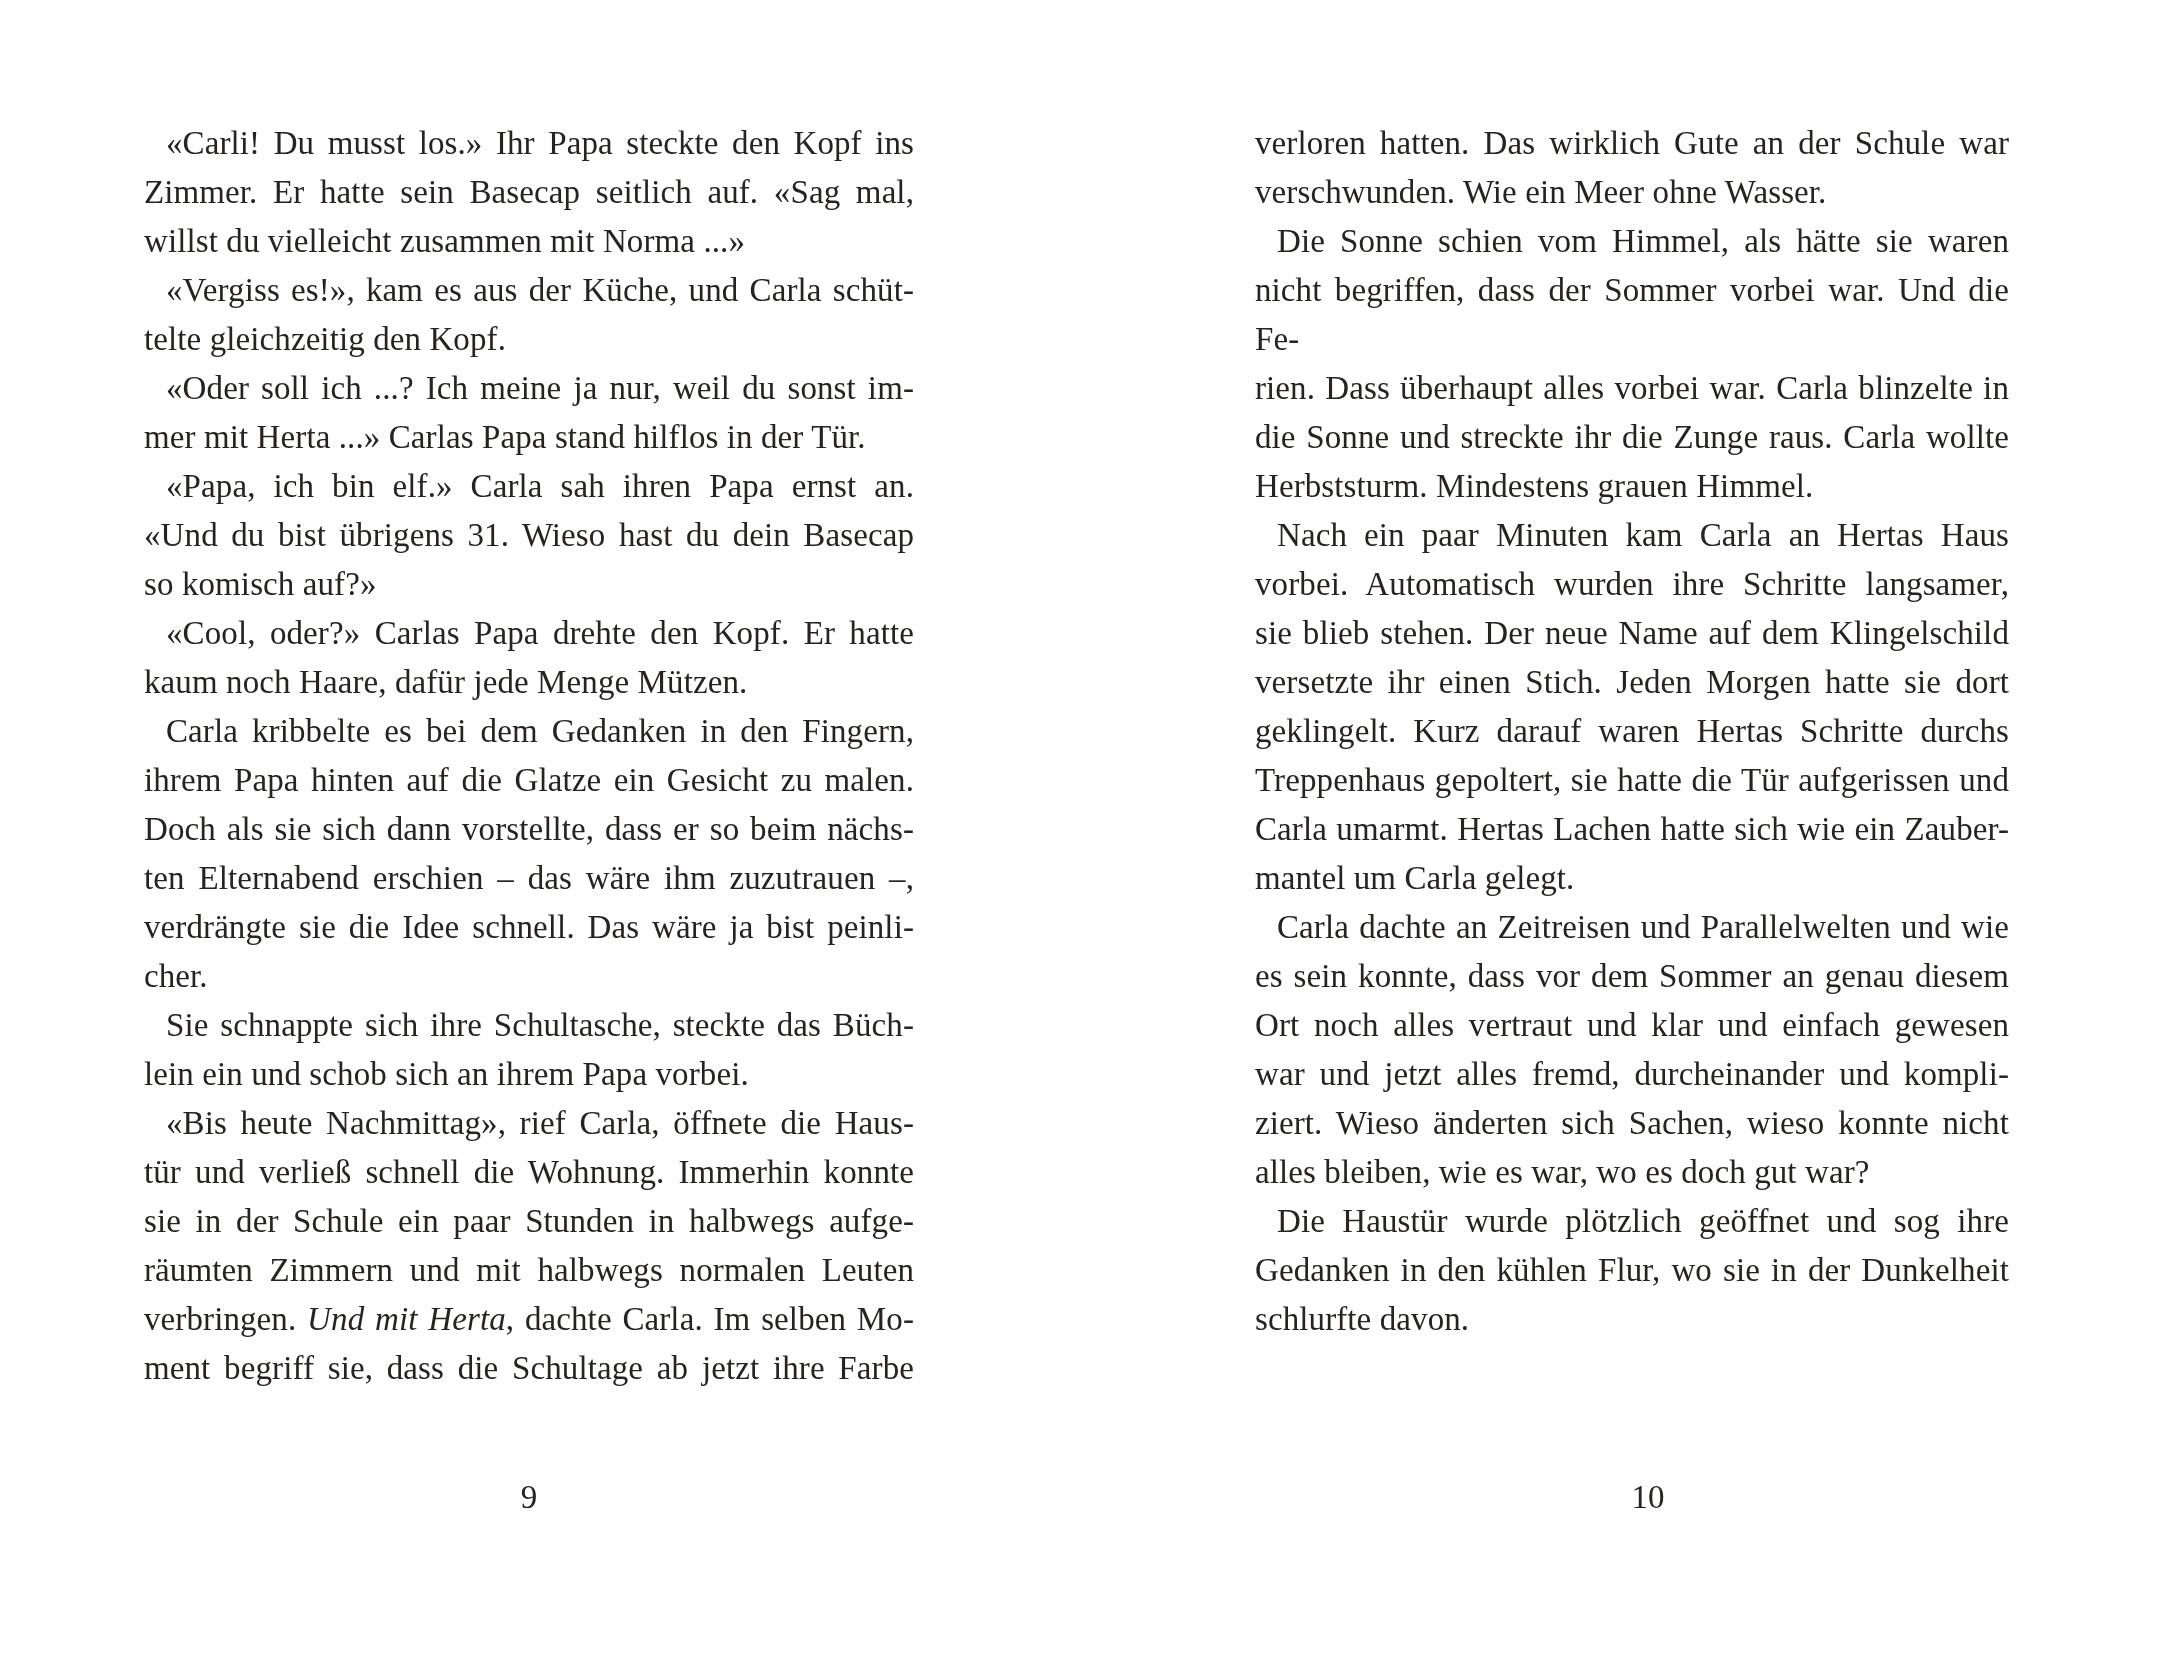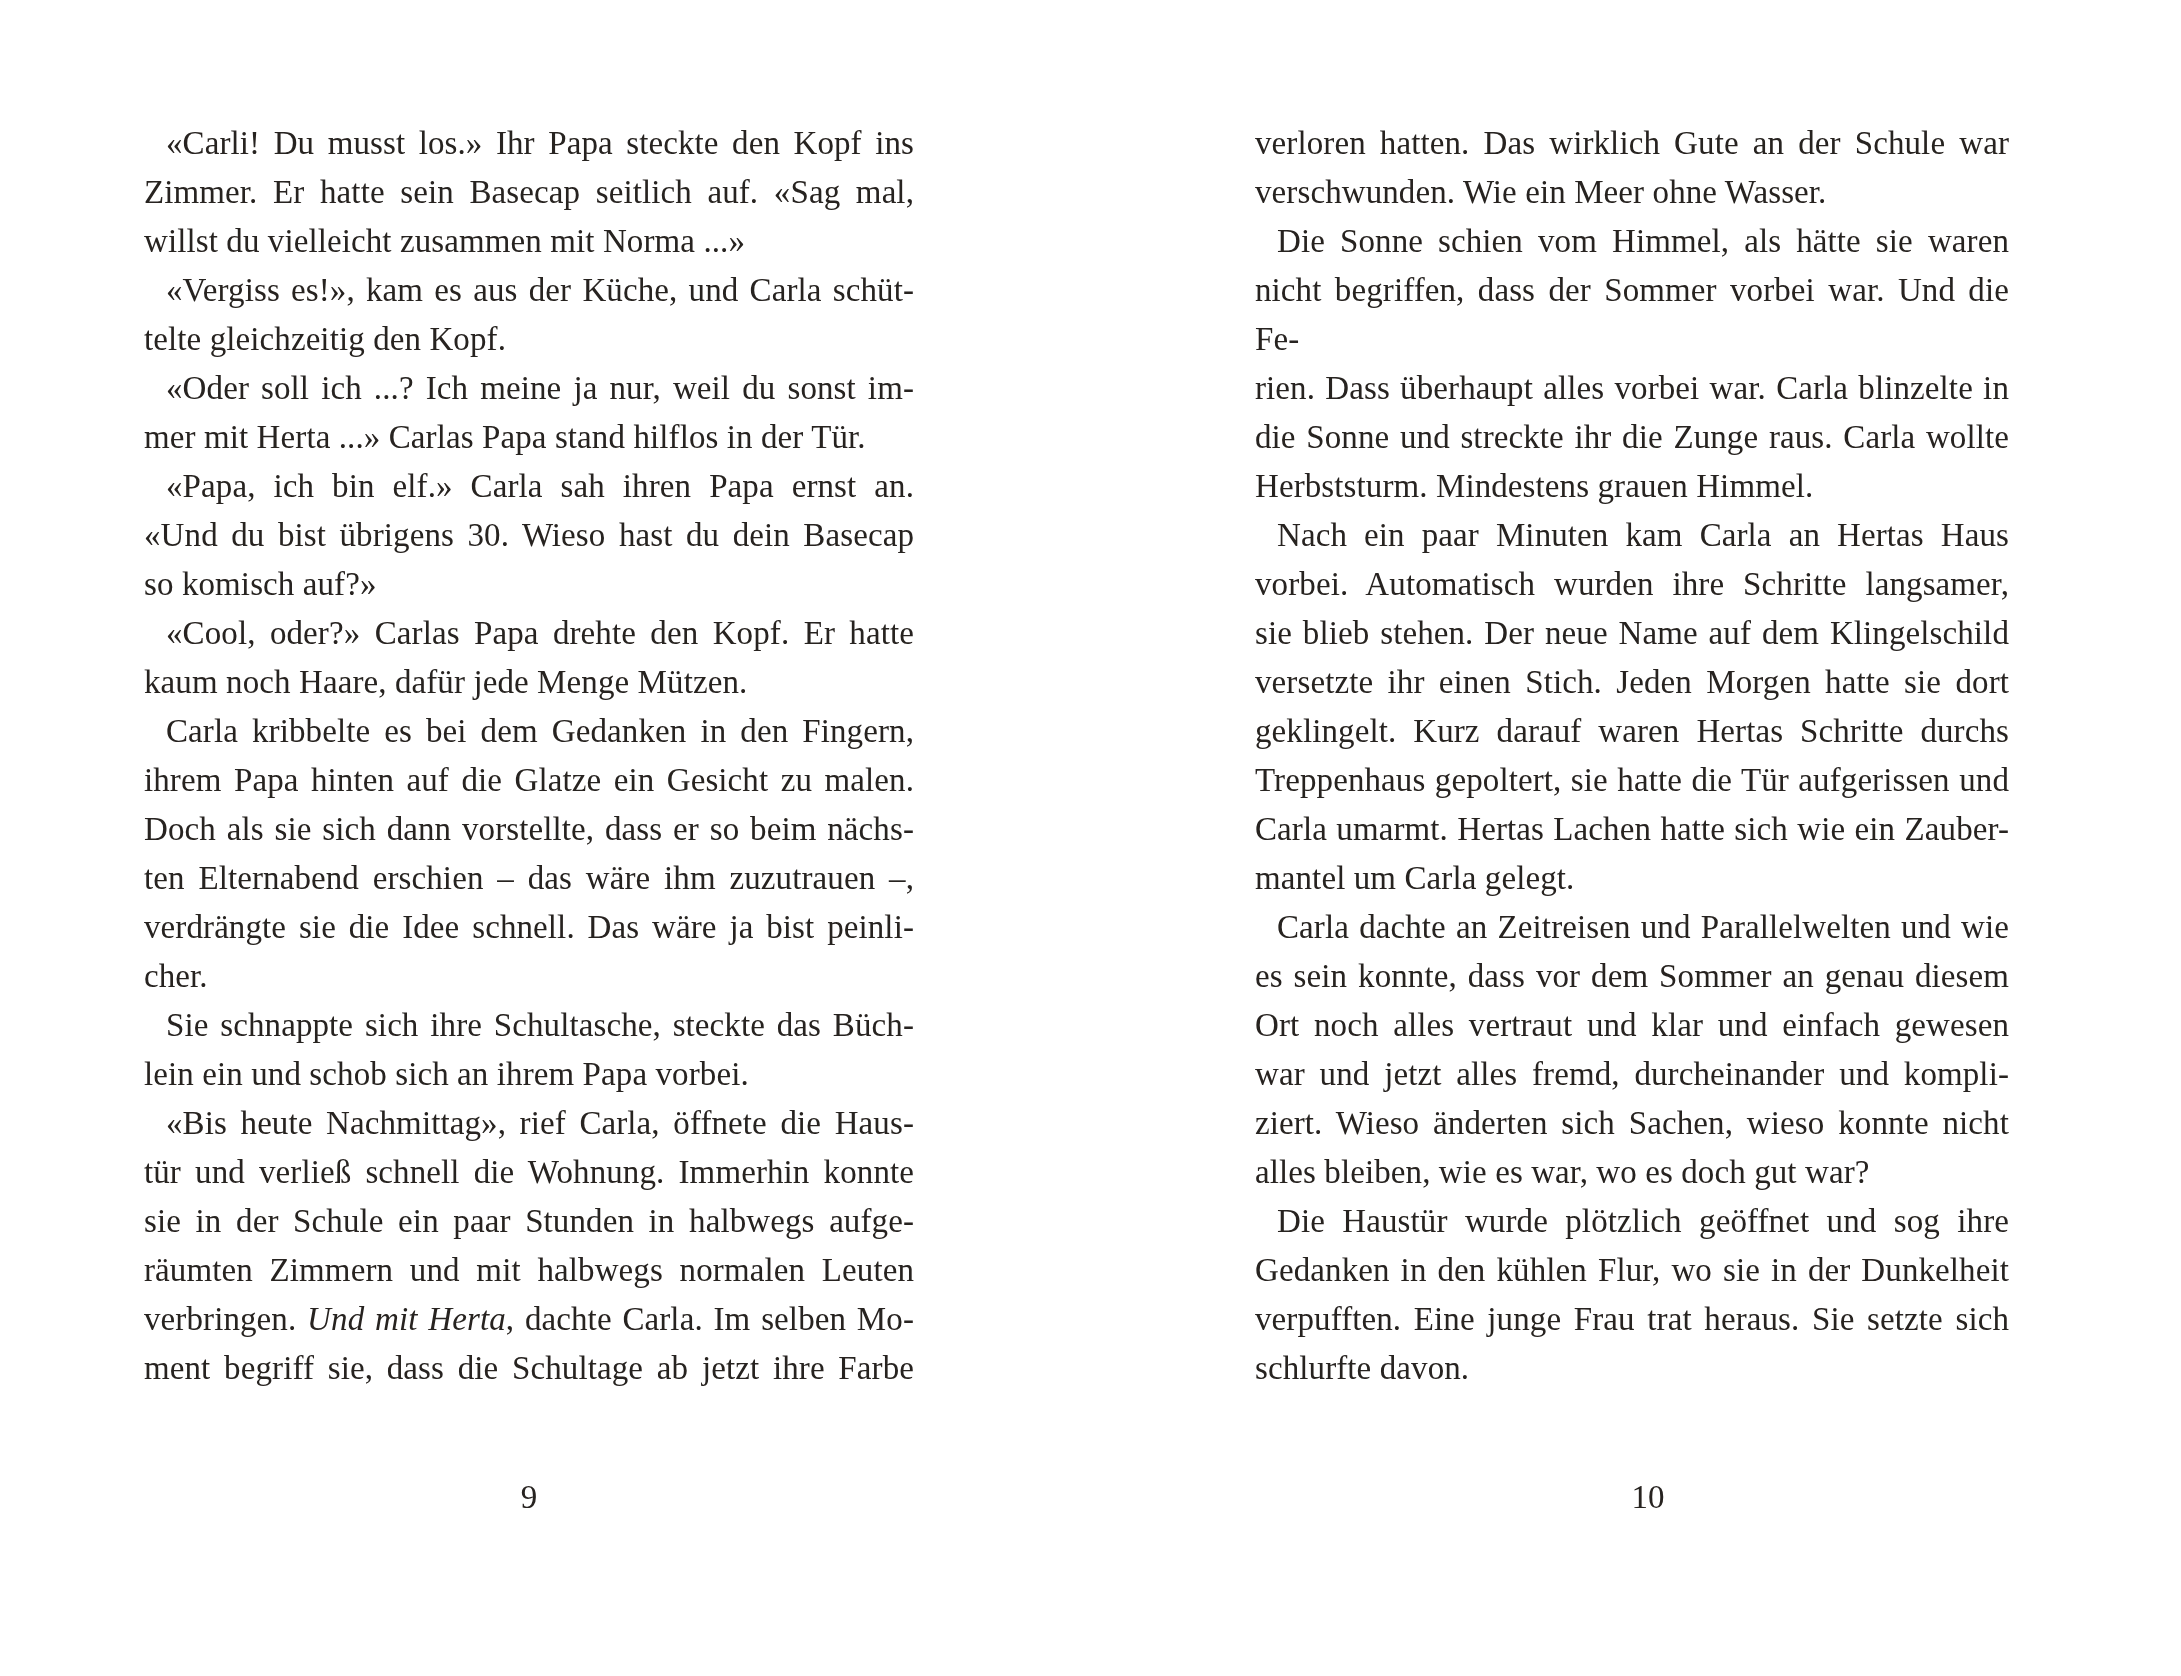--- a/index.html
+++ b/index.html
@@ -69,21 +69,21 @@
   <section class="page left">
     <div class="text-block">
         <div class="line j ind"><span>«Carli! Du musst los.» Ihr Papa steckte den Kopf ins</span></div>
         <div class="line j"><span>Zimmer. Er hatte sein Basecap seitlich auf. «Sag mal,</span></div>
         <div class="line"><span>willst du vielleicht zusammen mit Norma ...»</span></div>
         <div class="line j ind"><span>«Vergiss es!», kam es aus der Küche, und Carla schüt-</span></div>
         <div class="line"><span>telte gleichzeitig den Kopf.</span></div>
         <div class="line j ind"><span>«Oder soll ich ...? Ich meine ja nur, weil du sonst im-</span></div>
         <div class="line"><span>mer mit Herta ...» Carlas Papa stand hilflos in der Tür.</span></div>
         <div class="line j ind"><span>«Papa, ich bin elf.» Carla sah ihren Papa ernst an.</span></div>
-        <div class="line j"><span>«Und du bist übrigens 30. Wieso hast du dein Basecap</span></div>
+        <div class="line j"><span>«Und du bist übrigens 31. Wieso hast du dein Basecap</span></div>
         <div class="line"><span>so komisch auf?»</span></div>
         <div class="line j ind"><span>«Cool, oder?» Carlas Papa drehte den Kopf. Er hatte</span></div>
         <div class="line"><span>kaum noch Haare, dafür jede Menge Mützen.</span></div>
         <div class="line j ind"><span>Carla kribbelte es bei dem Gedanken in den Fingern,</span></div>
         <div class="line j"><span>ihrem Papa hinten auf die Glatze ein Gesicht zu malen.</span></div>
         <div class="line j"><span>Doch als sie sich dann vorstellte, dass er so beim nächs-</span></div>
         <div class="line j"><span>ten Elternabend erschien – das wäre ihm zuzutrauen –,</span></div>
         <div class="line j"><span>verdrängte sie die Idee schnell. Das wäre ja bist peinli-</span></div>
         <div class="line"><span>cher.</span></div>
         <div class="line j ind"><span>Sie schnappte sich ihre Schultasche, steckte das Büch-</span></div>
@@ -116,20 +116,19 @@
         <div class="line j"><span>Carla umarmt. Hertas Lachen hatte sich wie ein Zauber-</span></div>
         <div class="line"><span>mantel um Carla gelegt.</span></div>
         <div class="line j ind"><span>Carla dachte an Zeitreisen und Parallelwelten und wie</span></div>
         <div class="line j"><span>es sein konnte, dass vor dem Sommer an genau diesem</span></div>
         <div class="line j"><span>Ort noch alles vertraut und klar und einfach gewesen</span></div>
         <div class="line j"><span>war und jetzt alles fremd, durcheinander und kompli-</span></div>
         <div class="line j"><span>ziert. Wieso änderten sich Sachen, wieso konnte nicht</span></div>
         <div class="line"><span>alles bleiben, wie es war, wo es doch gut war?</span></div>
         <div class="line j ind"><span>Die Haustür wurde plötzlich geöffnet und sog ihre</span></div>
         <div class="line j"><span>Gedanken in den kühlen Flur, wo sie in der Dunkelheit</span></div>
-        <div class="line j"><span>verpufften. Eine junge Frau trat heraus. Sie setzte sich</span></div>
         <div class="line"><span>schlurfte davon.</span></div>
       </div>
     <div class="page-number">10</div>
   </section>
 
 </div>
 
 
 </body></html>

